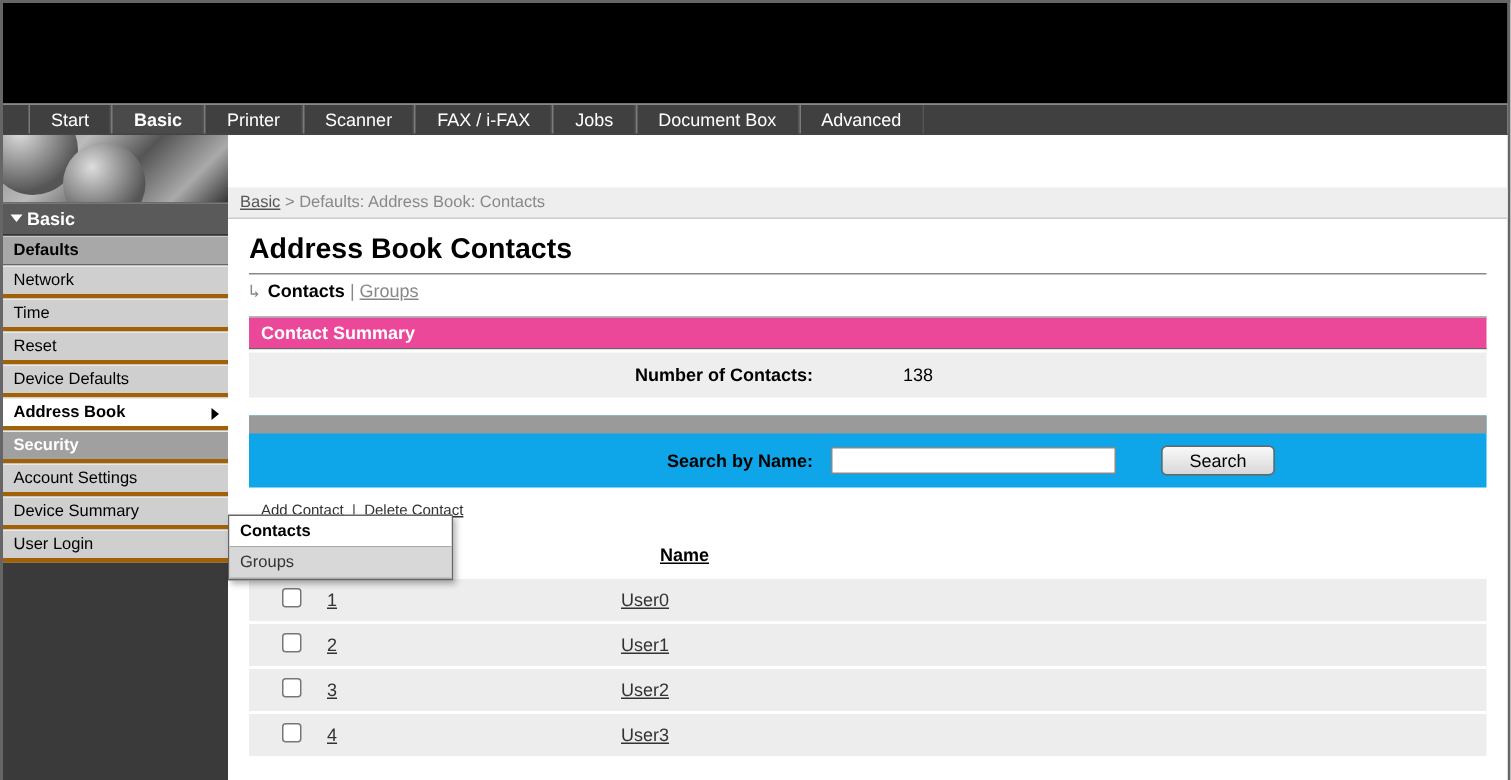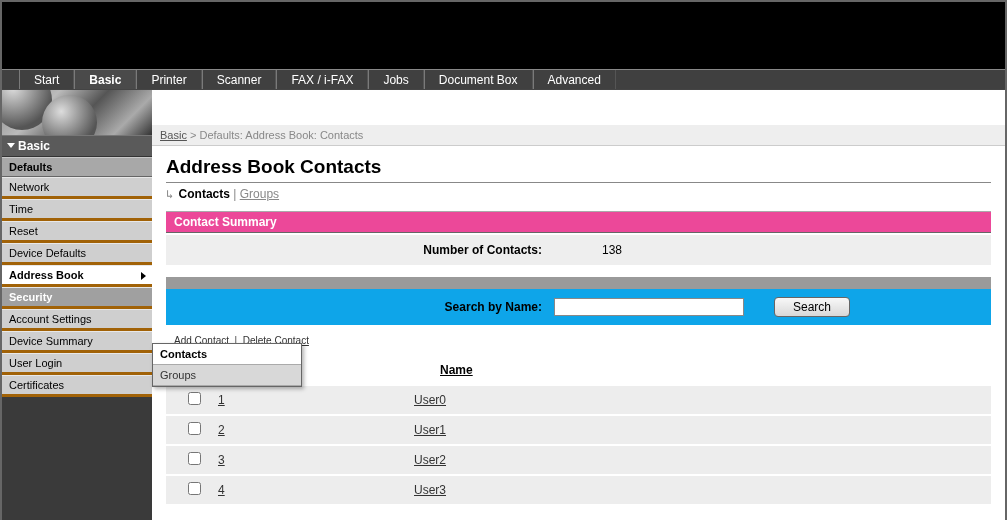--- a/index.html
+++ b/index.html
@@ -103,21 +103,20 @@
         <div class="side-item">Device Defaults</div>
         <div class="side-item active">
           <span>Address Book</span>
           <span class="arrow-right"></span>
         </div>
 
         <div class="side-section side-item hl" style="background:#a0a0a0;">Security</div>
         <div class="side-item">Account Settings</div>
         <div class="side-item">Device Summary</div>
         <div class="side-item">User Login</div>
-        <div class="side-item">Certificates</div>
       </div>
 
       <div class="flyout" style="top: 253px;">
         <div class="flyout-item">Contacts</div>
         <div class="flyout-item dim">Groups</div>
       </div>
     </div>
 
     <div class="main">
       <div class="breadcrumb">

